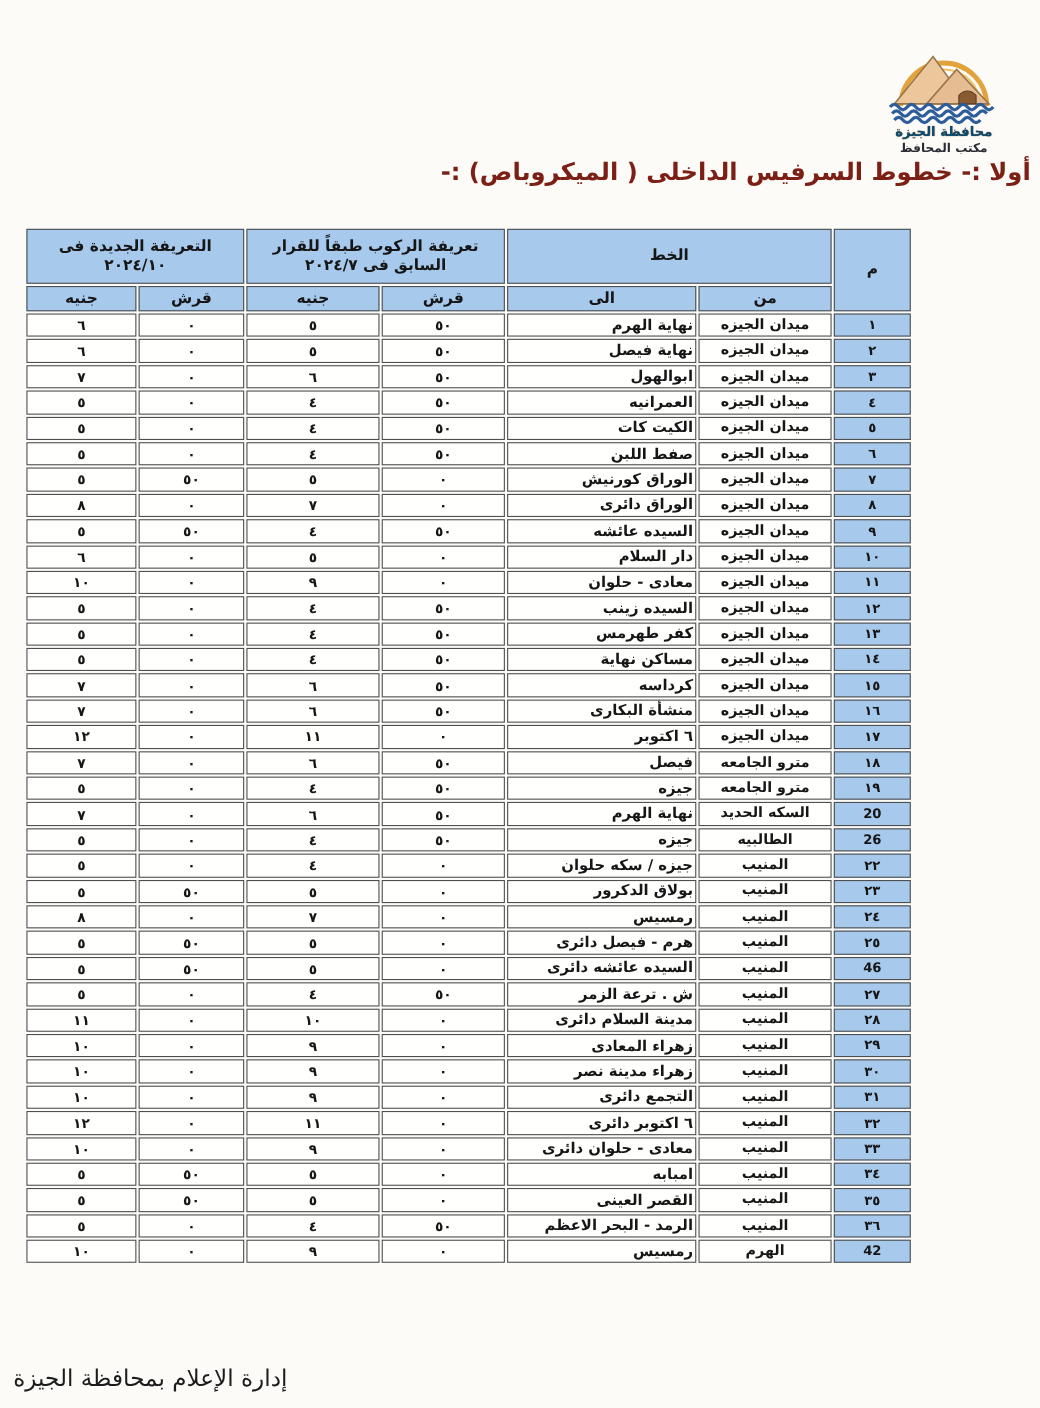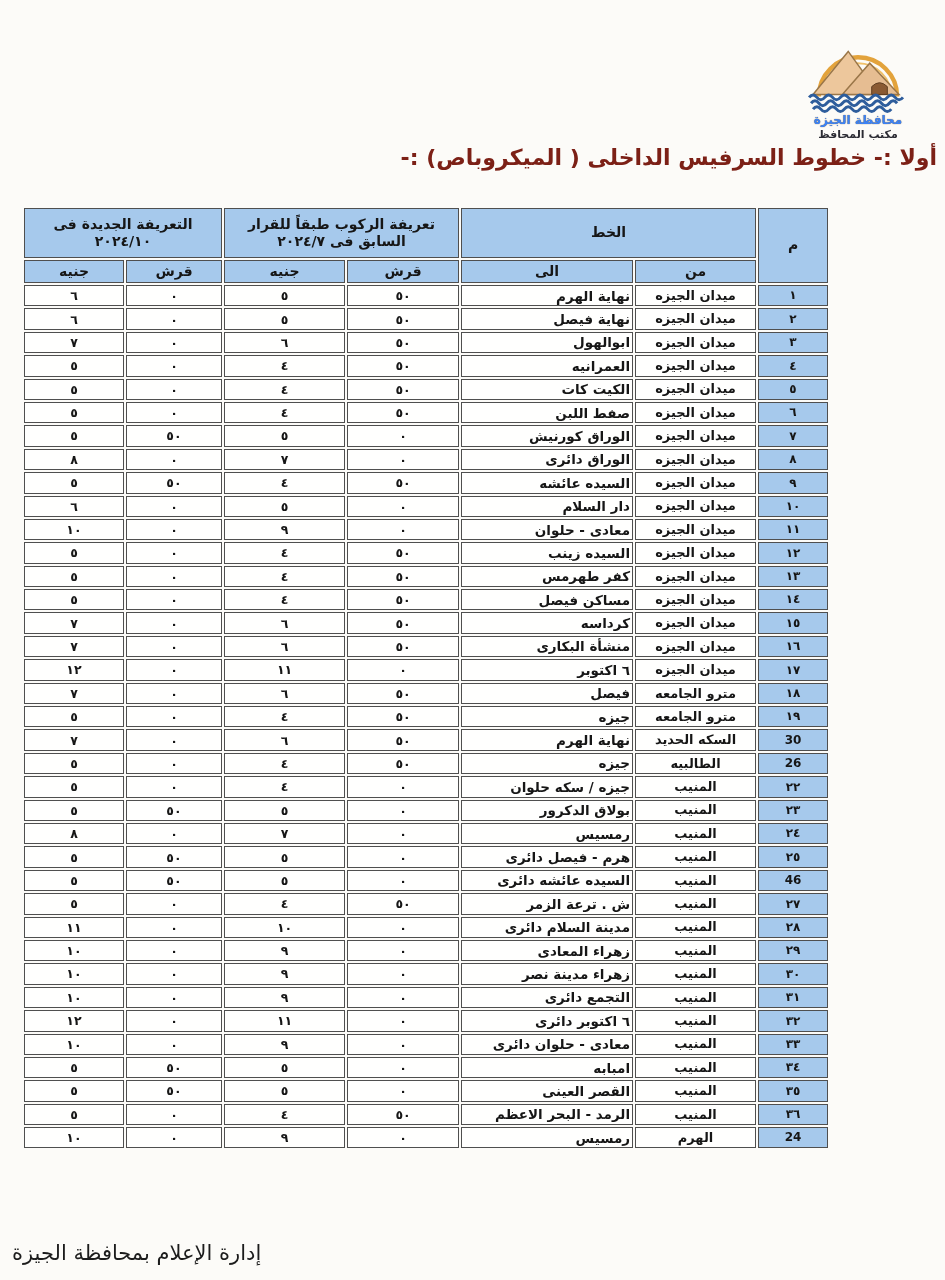--- a/index.html
+++ b/index.html
@@ -11,21 +11,21 @@
     color:#161616;
     overflow:hidden;
   }
   
   .logo{
     position:absolute;top:26px;right:22px;width:130px;
     text-align:center;direction:rtl;
   }
   .logo svg{display:block;margin:0 auto;}
   .logo-line1{
-    font-size:12px;font-weight:bold;color:#3b82f6;
+    font-size:12px;font-weight:bold;color:#0c4a6e;
     text-shadow:0 0 1px #6b4a1c;letter-spacing:0;line-height:1.15;
   }
   .logo-line2{
     font-size:11px;font-weight:bold;color:#2b2b33;line-height:1.2;
   }
   
   .doc-title{
     position:absolute;top:145px;right:8px;
     direction:rtl;text-align:right;
     font-size:22px;font-weight:bold;
@@ -244,21 +244,21 @@
           <td class="from-cell">ميدان الجيزه</td>
           <td class="to-cell">كفر طهرمس</td>
           <td class="num">٥٠</td>
           <td class="num">٤</td>
           <td class="num">٠</td>
           <td class="num">٥</td>
         </tr>
           <tr style="">
           <td class="idx">١٤</td>
           <td class="from-cell">ميدان الجيزه</td>
-          <td class="to-cell">مساكن فيصل</td>
+          <td class="to-cell">مساكن نهاية</td>
           <td class="num">٥٠</td>
           <td class="num">٤</td>
           <td class="num">٠</td>
           <td class="num">٥</td>
         </tr>
           <tr style="">
           <td class="idx">١٥</td>
           <td class="from-cell">ميدان الجيزه</td>
           <td class="to-cell">كرداسه</td>
           <td class="num">٥٠</td>
@@ -296,21 +296,21 @@
           <tr style="">
           <td class="idx">١٩</td>
           <td class="from-cell">مترو الجامعه</td>
           <td class="to-cell">جيزه</td>
           <td class="num">٥٠</td>
           <td class="num">٤</td>
           <td class="num">٠</td>
           <td class="num">٥</td>
         </tr>
           <tr style="">
-          <td class="idx">30</td>
+          <td class="idx">20</td>
           <td class="from-cell">السكه الحديد</td>
           <td class="to-cell">نهاية الهرم</td>
           <td class="num">٥٠</td>
           <td class="num">٦</td>
           <td class="num">٠</td>
           <td class="num">٧</td>
         </tr>
           <tr style="">
           <td class="idx">26</td>
           <td class="from-cell">الطالبيه</td>
@@ -449,21 +449,21 @@
           <tr style="">
           <td class="idx">٣٦</td>
           <td class="from-cell">المنيب</td>
           <td class="to-cell">الرمد - البحر الاعظم</td>
           <td class="num">٥٠</td>
           <td class="num">٤</td>
           <td class="num">٠</td>
           <td class="num">٥</td>
         </tr>
           <tr style="">
-          <td class="idx">24</td>
+          <td class="idx">42</td>
           <td class="from-cell">الهرم</td>
           <td class="to-cell">رمسيس</td>
           <td class="num">٠</td>
           <td class="num">٩</td>
           <td class="num">٠</td>
           <td class="num">١٠</td>
         </tr>
         </tbody>
     </table>
   </div>

